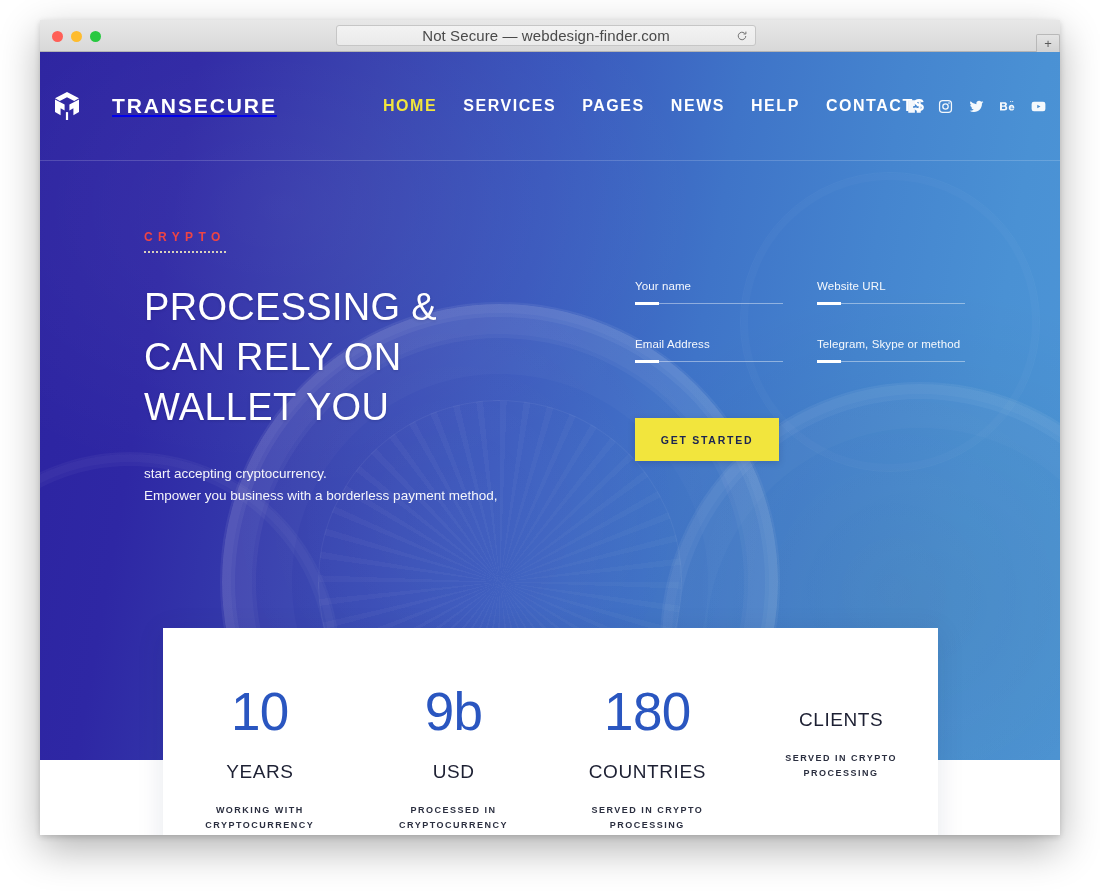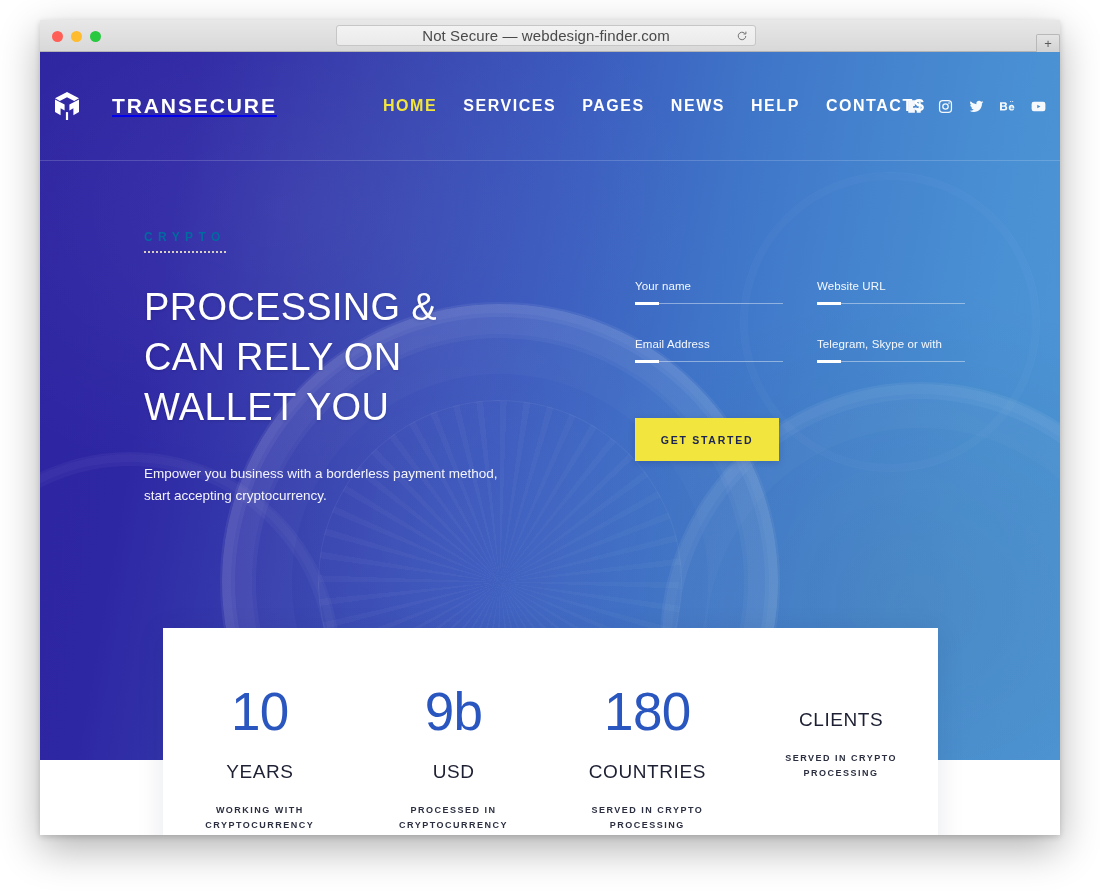--- a/index.html
+++ b/index.html
@@ -238,21 +238,21 @@
     color: #ffffff;
     display: block;
     opacity: 0.95;
   }
 
   
   .hero-copy { position: absolute; left: 104px; top: 175px; z-index: 10; }
 
   .eyebrow {
     display: inline-block;
-    color: #0369a1;
+    color: #ef4444;
     font-size: 12px;
     font-weight: bold;
     letter-spacing: 5.4px;
     padding-bottom: 7px;
     border-bottom: 2px dotted rgba(244,236,192,0.85);
   }
 
   .headline {
     margin-top: 29px;
     color: #ffffff;
@@ -461,41 +461,41 @@
     <div class="header-rule"></div>
 
     <div class="hero-copy">
       <span class="eyebrow">CRYPTO</span>
       <h1 class="headline">
         <span>PROCESSING &amp;</span>
         <span>CAN RELY ON</span>
         <span>WALLET YOU</span>
       </h1>
       <p class="hero-sub">
+        <span>start accepting cryptocurrency.</span>
         <span>Empower you business with a borderless payment method,</span>
-        <span>start accepting cryptocurrency.</span>
       </p>
     </div>
 
     <div class="hero-form">
       <div class="field-grid">
         <div class="field">
           <span class="field-label">Your name</span>
           <div class="field-line"></div>
         </div>
         <div class="field">
           <span class="field-label">Website URL</span>
           <div class="field-line"></div>
         </div>
         <div class="field">
           <span class="field-label">Email Address</span>
           <div class="field-line"></div>
         </div>
         <div class="field">
-          <span class="field-label">Telegram, Skype or with</span>
+          <span class="field-label">Telegram, Skype or method</span>
           <div class="field-line"></div>
         </div>
       </div>
       <button class="cta-button">GET STARTED</button>
     </div>
 
     <div class="stats-card">
       <div class="stat">
         <div class="stat-value">10</div>
         <div class="stat-unit">YEARS</div>

